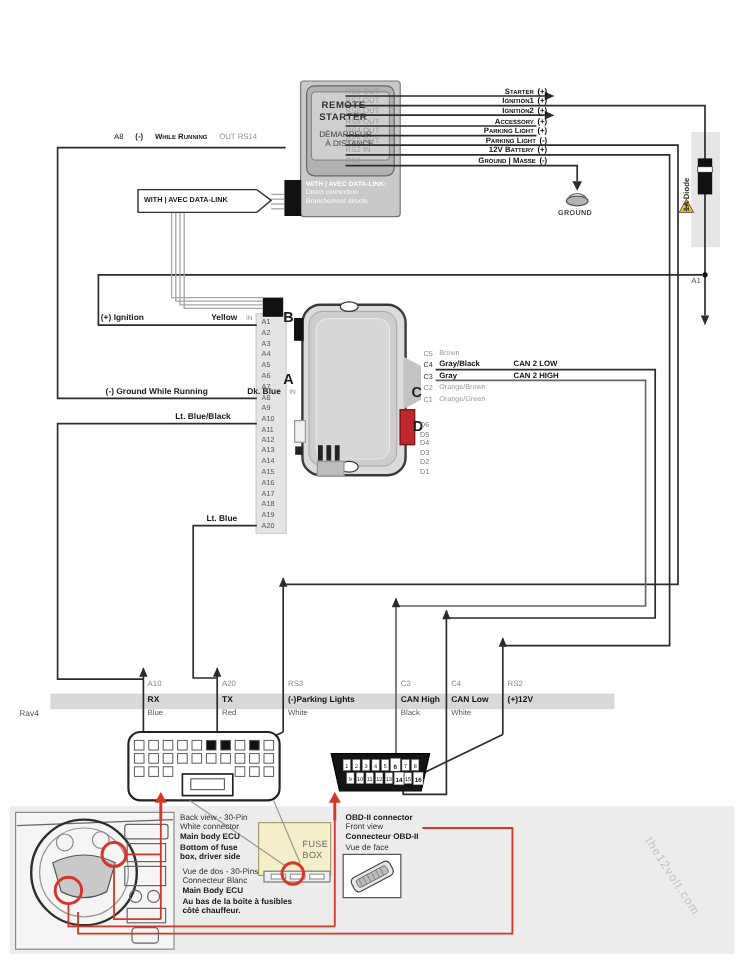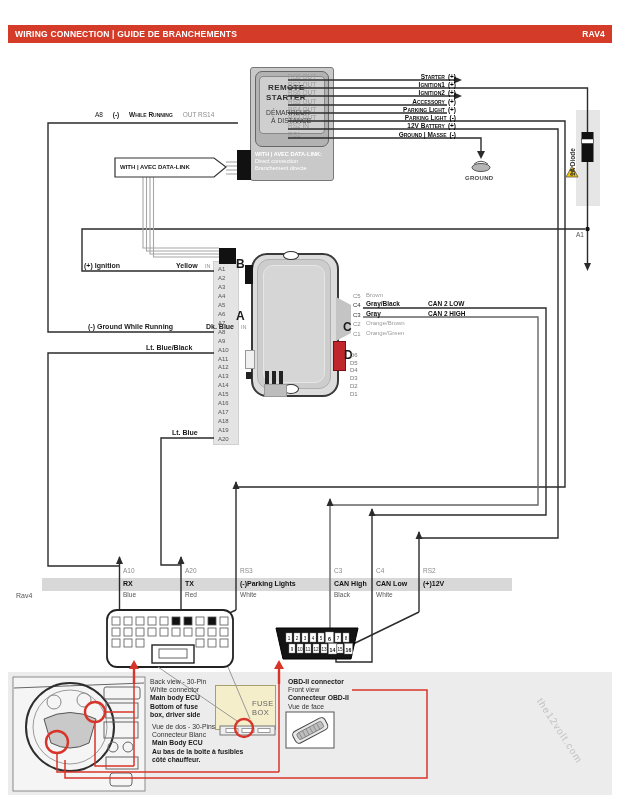--- a/index.html
+++ b/index.html
@@ -49,24 +49,20 @@
   .wm{position:absolute;left:544px;top:696px;width:150px;z-index:10;color:#c2c2c2;font-size:10px;
       letter-spacing:1px;transform:rotate(57deg);transform-origin:0 0;}
   .vtext{position:absolute;left:569px;top:124px;height:52px;z-index:10;font-size:6.5px;font-weight:bold;color:#333;
          writing-mode:vertical-rl;transform:rotate(180deg);}
 </style>
 </head>
 <body>
 
 <div id="stage">
 
-  <div class="hdr">
-    <span>WIRING CONNECTION | GUIDE DE BRANCHEMENTS</span>
-    <span>RAV4</span>
-  </div>
 
   <div class="panel"></div>
   <div class="bg" style="left:576px;top:110px;width:24px;height:96px;background:#e6e6e6;"></div>
 
   <div class="bg" style="left:250px;top:67px;width:82px;height:112px;background:#c9c9c9;border:1px solid #777;border-radius:3px;"></div>
   <div class="bg" style="left:255px;top:71px;width:72px;height:74px;background:#b2b2b2;border:1px solid #666;border-radius:7px;"></div>
   <div class="bg" style="left:259px;top:76px;width:64px;height:56px;background:#cfcfcf;border:1px solid #888;border-radius:4px;"></div>
   <div class="bg" style="left:237px;top:150px;width:14px;height:30px;background:#111;"></div>
 
   <div class="bg" style="left:213px;top:261px;width:24px;height:182px;background:#e4e4e4;border:1px solid #d0d0d0;"></div>

